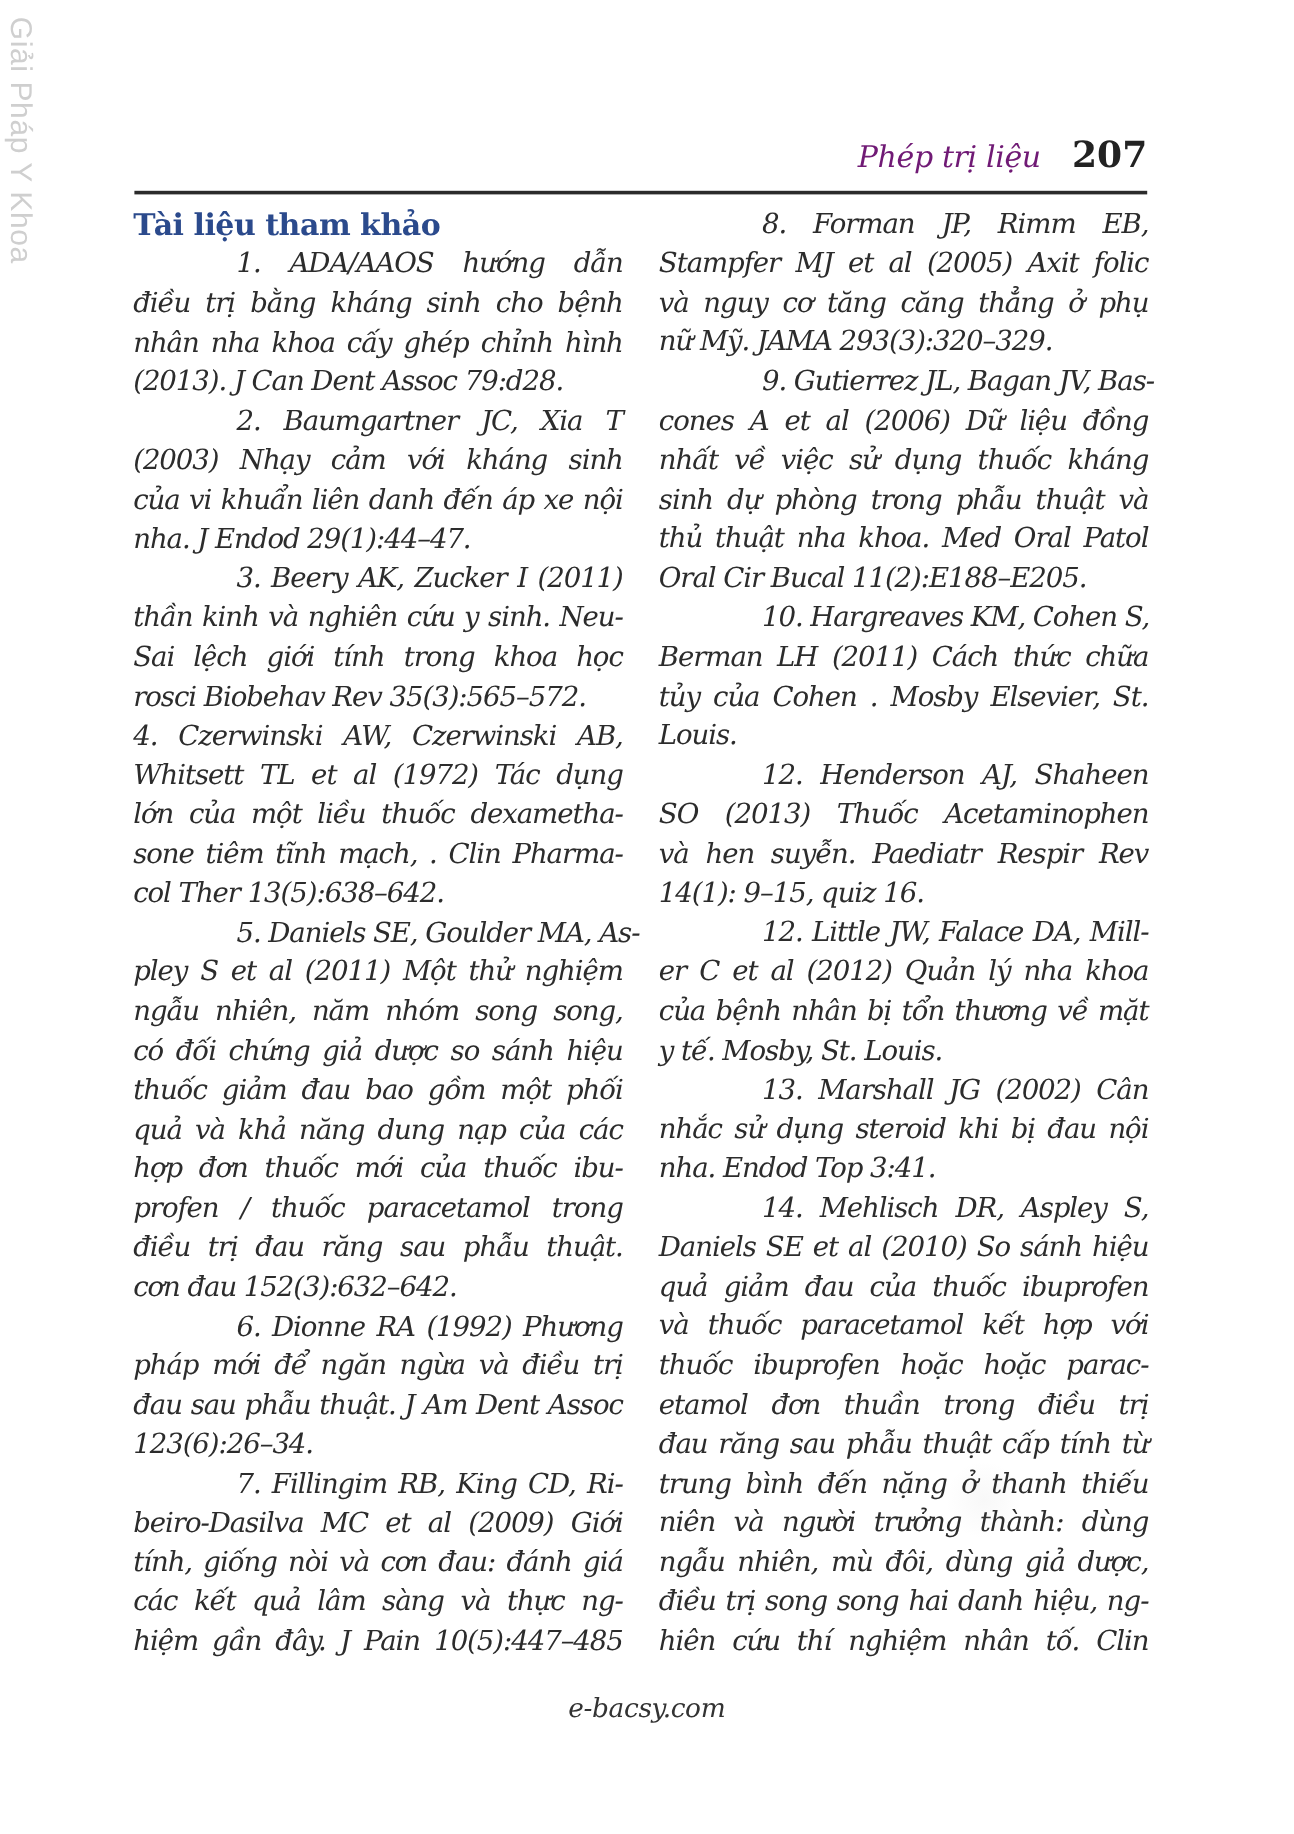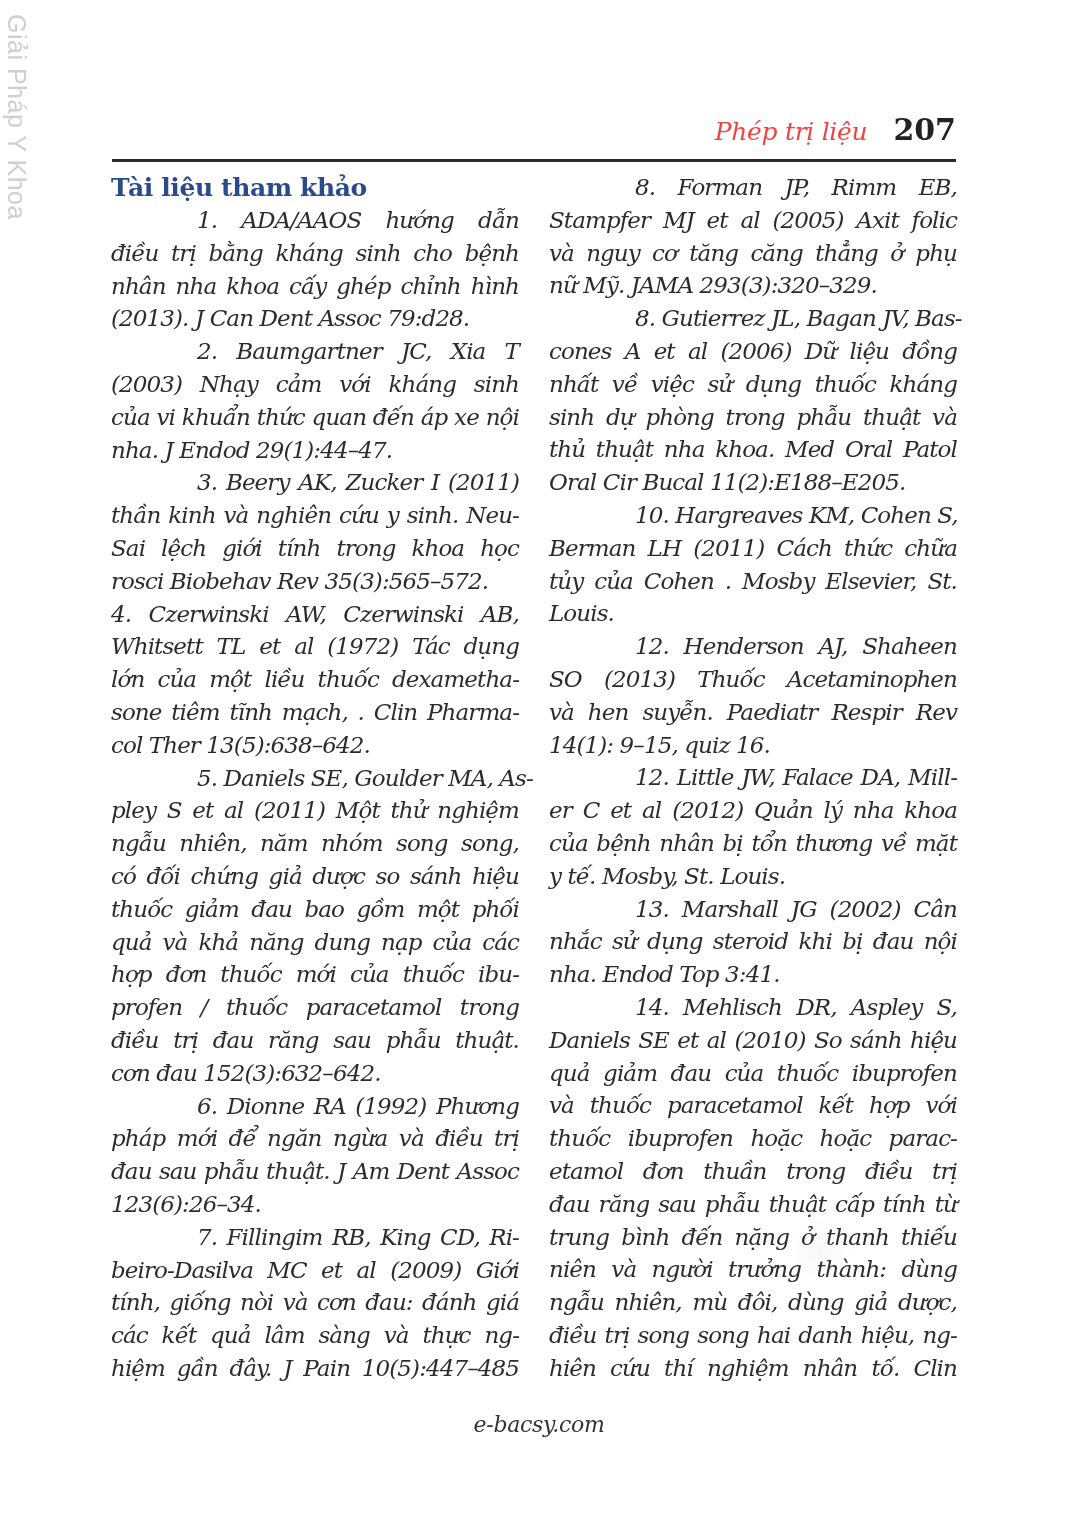--- a/index.html
+++ b/index.html
@@ -34,21 +34,21 @@
       top: 112px;
       right: 122px;
       display: flex;
       align-items: baseline;
       gap: 26px;
     }
     .running-title {
       font-family: "DejaVu Serif", serif;
       font-style: italic;
       font-size: 25px;
-      color: #ef4444;
+      color: #701a75;
       letter-spacing: -0.3px;
     }
     .page-number {
       font-family: "DejaVu Serif", serif;
       font-weight: bold;
       font-size: 30px;
       color: #222222;
     }
     .header-rule {
       position: absolute;
@@ -127,21 +127,21 @@
 
 <div class="column col-left">
   <div class="section-title">Tài liệu tham khảo</div>
   <div id="left-lines">
       <div class="ref-line indent">1. ADA/AAOS hướng dẫn</div>
       <div class="ref-line">điều trị bằng kháng sinh cho bệnh</div>
       <div class="ref-line">nhân nha khoa cấy ghép chỉnh hình</div>
       <div class="ref-line last">(2013). J Can Dent Assoc 79:d28.</div>
       <div class="ref-line indent">2. Baumgartner JC, Xia T</div>
       <div class="ref-line">(2003) Nhạy cảm với kháng sinh</div>
-      <div class="ref-line">của vi khuẩn thức quan đến áp xe nội</div>
+      <div class="ref-line">của vi khuẩn liên danh đến áp xe nội</div>
       <div class="ref-line last">nha. J Endod 29(1):44–47.</div>
       <div class="ref-line indent">3. Beery AK, Zucker I (2011)</div>
       <div class="ref-line">thần kinh và nghiên cứu y sinh. Neu-</div>
       <div class="ref-line">Sai lệch giới tính trong khoa học</div>
       <div class="ref-line last">rosci Biobehav Rev 35(3):565–572.</div>
       <div class="ref-line">4. Czerwinski AW, Czerwinski AB,</div>
       <div class="ref-line">Whitsett TL et al (1972) Tác dụng</div>
       <div class="ref-line">lớn của một liều thuốc dexametha-</div>
       <div class="ref-line">sone tiêm tĩnh mạch, . Clin Pharma-</div>
       <div class="ref-line last">col Ther 13(5):638–642.</div>
@@ -166,21 +166,21 @@
       <div class="ref-line">hiệm gần đây. J Pain 10(5):447–485</div>
     </div>
 </div>
 
 <div class="column col-right">
   <div id="right-lines">
       <div class="ref-line indent">8. Forman JP, Rimm EB,</div>
       <div class="ref-line">Stampfer MJ et al (2005) Axit folic</div>
       <div class="ref-line">và nguy cơ tăng căng thẳng ở phụ</div>
       <div class="ref-line last">nữ Mỹ. JAMA 293(3):320–329.</div>
-      <div class="ref-line indent">8. Gutierrez JL, Bagan JV, Bas-</div>
+      <div class="ref-line indent">9. Gutierrez JL, Bagan JV, Bas-</div>
       <div class="ref-line">cones A et al (2006) Dữ liệu đồng</div>
       <div class="ref-line">nhất về việc sử dụng thuốc kháng</div>
       <div class="ref-line">sinh dự phòng trong phẫu thuật và</div>
       <div class="ref-line">thủ thuật nha khoa. Med Oral Patol</div>
       <div class="ref-line last">Oral Cir Bucal 11(2):E188–E205.</div>
       <div class="ref-line indent">10. Hargreaves KM, Cohen S,</div>
       <div class="ref-line">Berman LH (2011) Cách thức chữa</div>
       <div class="ref-line">tủy của Cohen  . Mosby Elsevier, St.</div>
       <div class="ref-line last">Louis.</div>
       <div class="ref-line indent">12. Henderson AJ, Shaheen</div>

